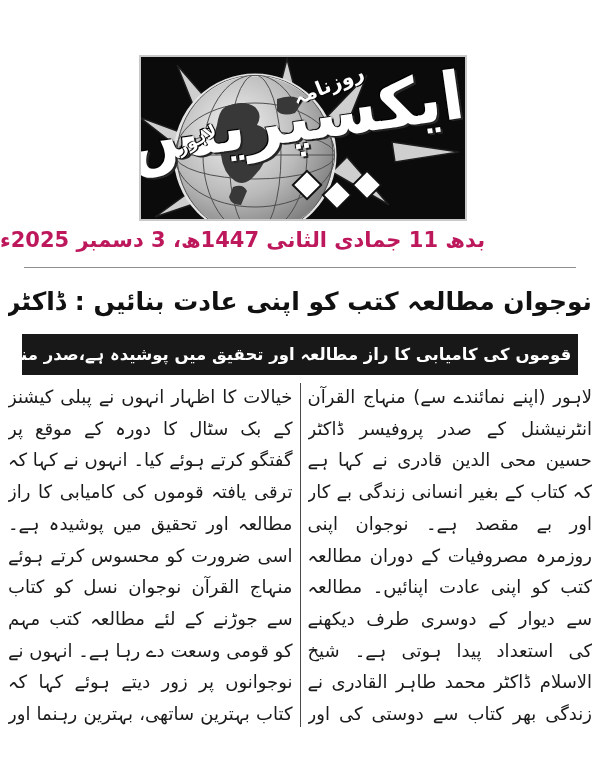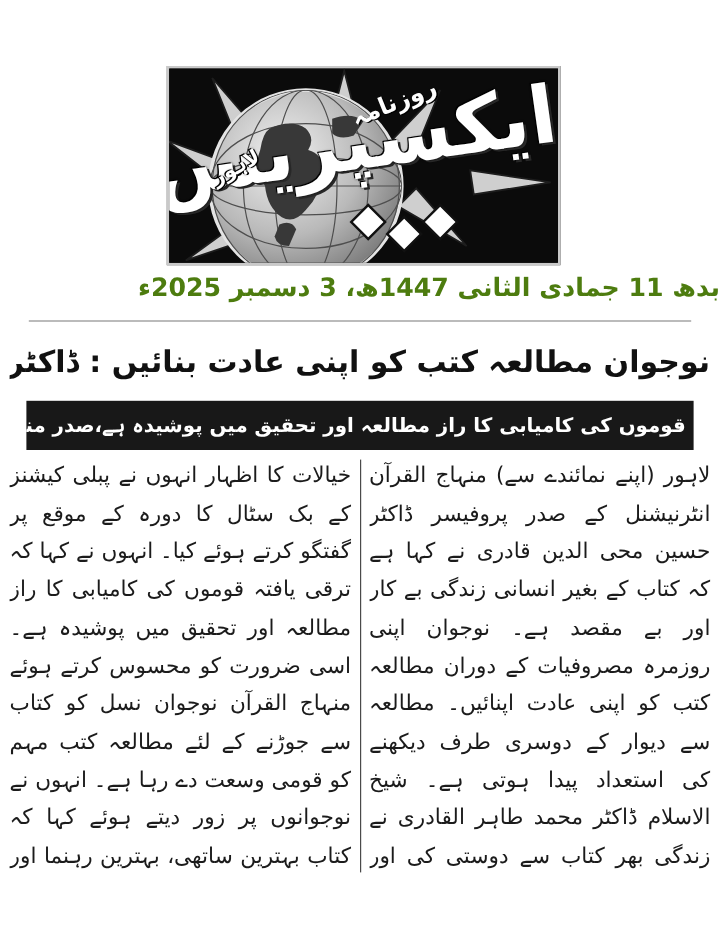--- a/index.html
+++ b/index.html
@@ -29,22 +29,22 @@
     text-shadow:1px 1px 0 #000;
   }
   .brand-city {
     position:absolute; top:72px; left:34px; font-size:17px; font-weight:bold;
     color:#ffffff; transform:rotate(-28deg); white-space:nowrap;
     text-shadow:0 0 2px #000, 1px 1px 0 #000, -1px -1px 0 #000;
   }
 
   
   .dateline {
-    position:absolute; top:228px; left:0; width:100%; text-align:right;
-    font-size:21px; font-weight:bold; color:#4d7c0f; white-space:nowrap;
+    position:absolute; top:228px; left:0; width:100%; text-align:left;
+    font-size:21px; font-weight:bold; color:#be185d; white-space:nowrap;
   }
   .rule {
     position:absolute; top:267px; left:24px; right:24px; height:0;
     border-top:1px solid #8f8f8f;
   }
 
   
   .headline {
     position:absolute; top:276px; left:8px; right:8px; height:54px;
     text-align:center; font-size:25px; font-weight:bold; color:#111;

